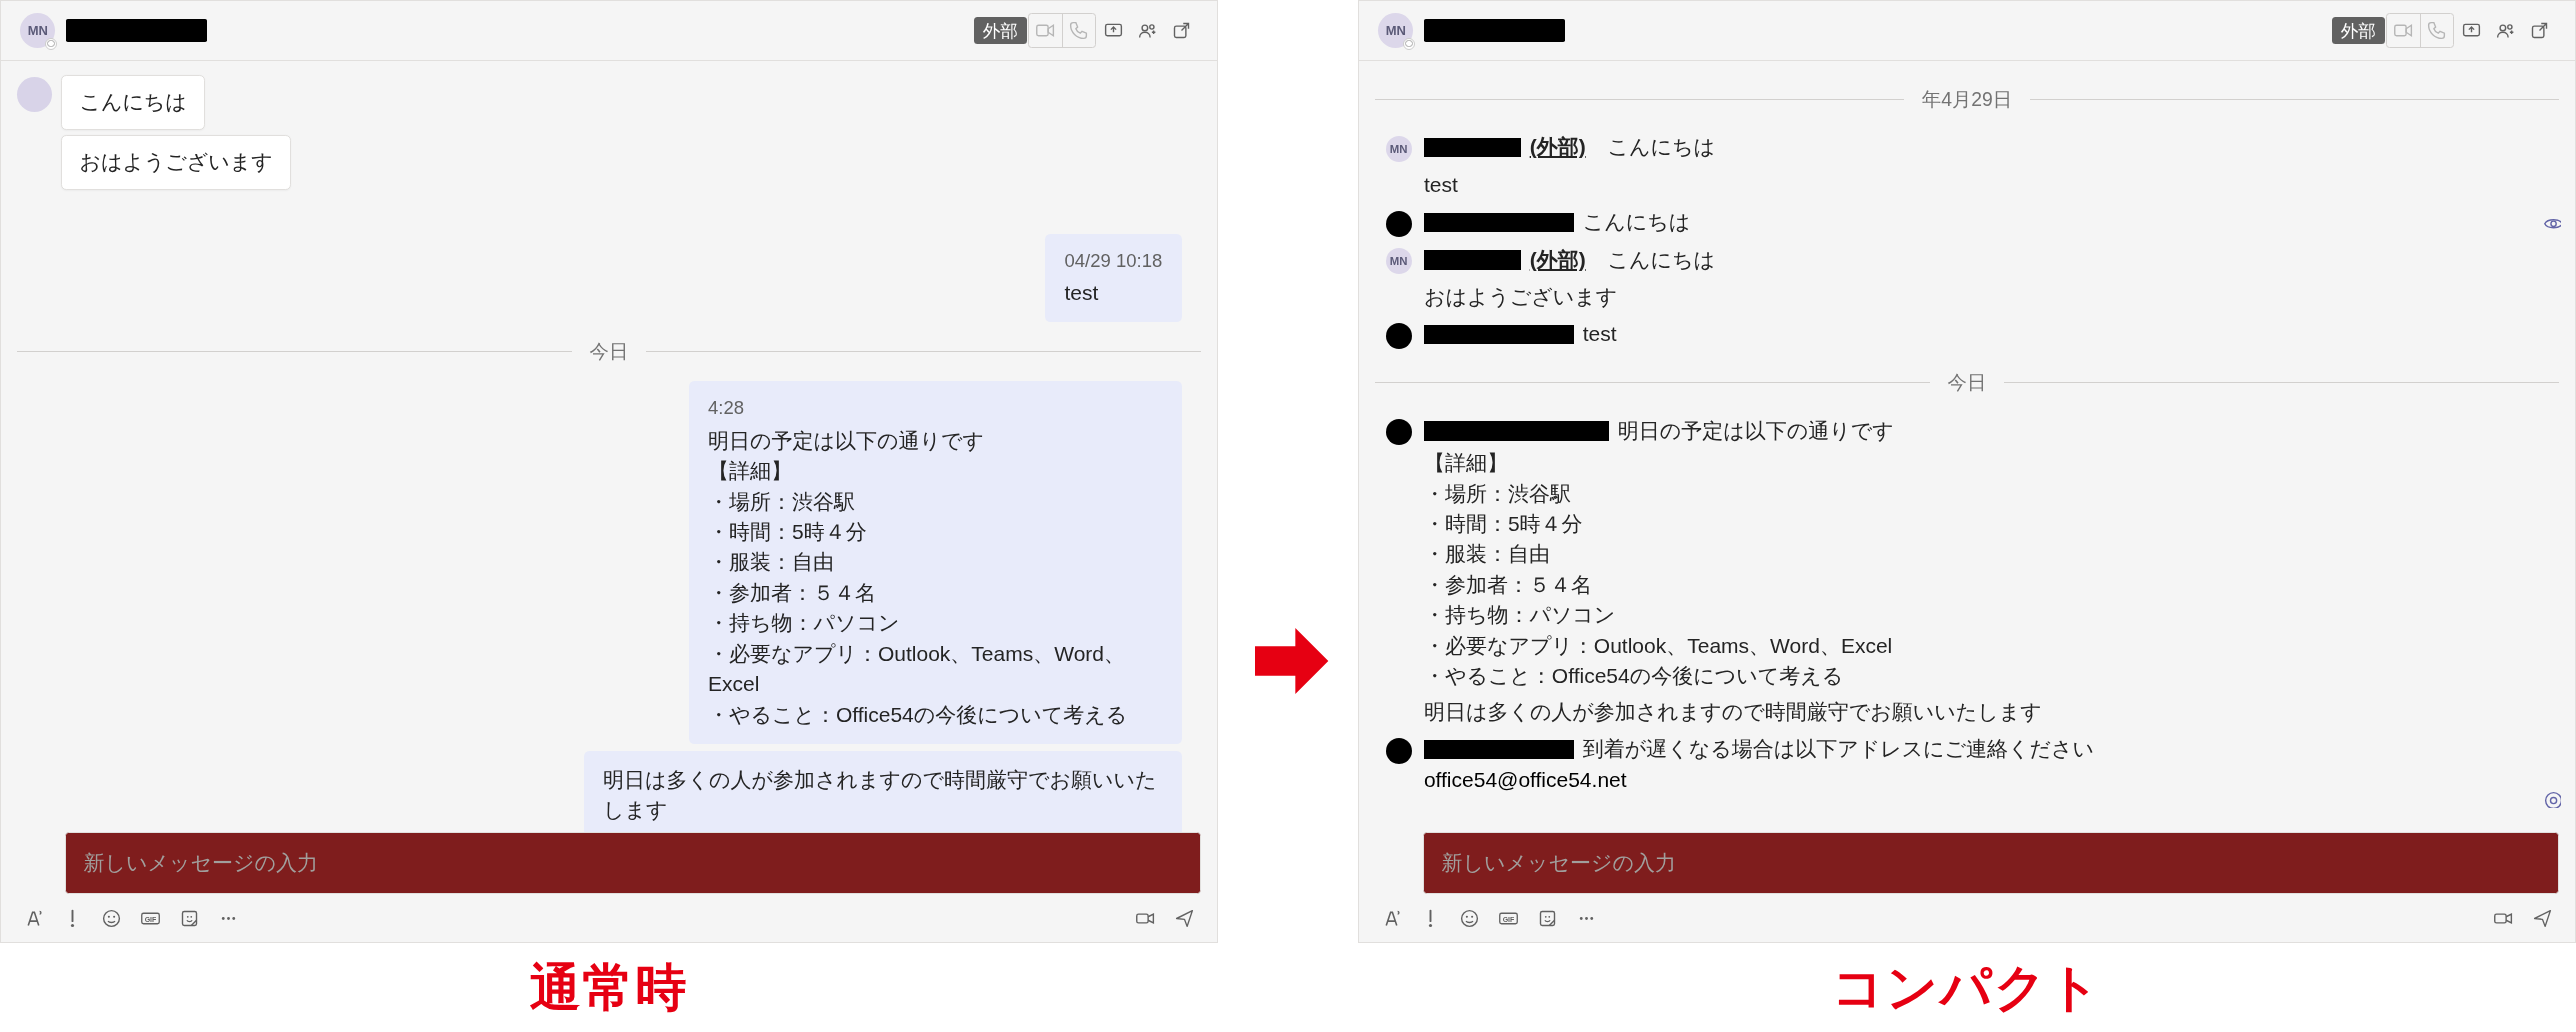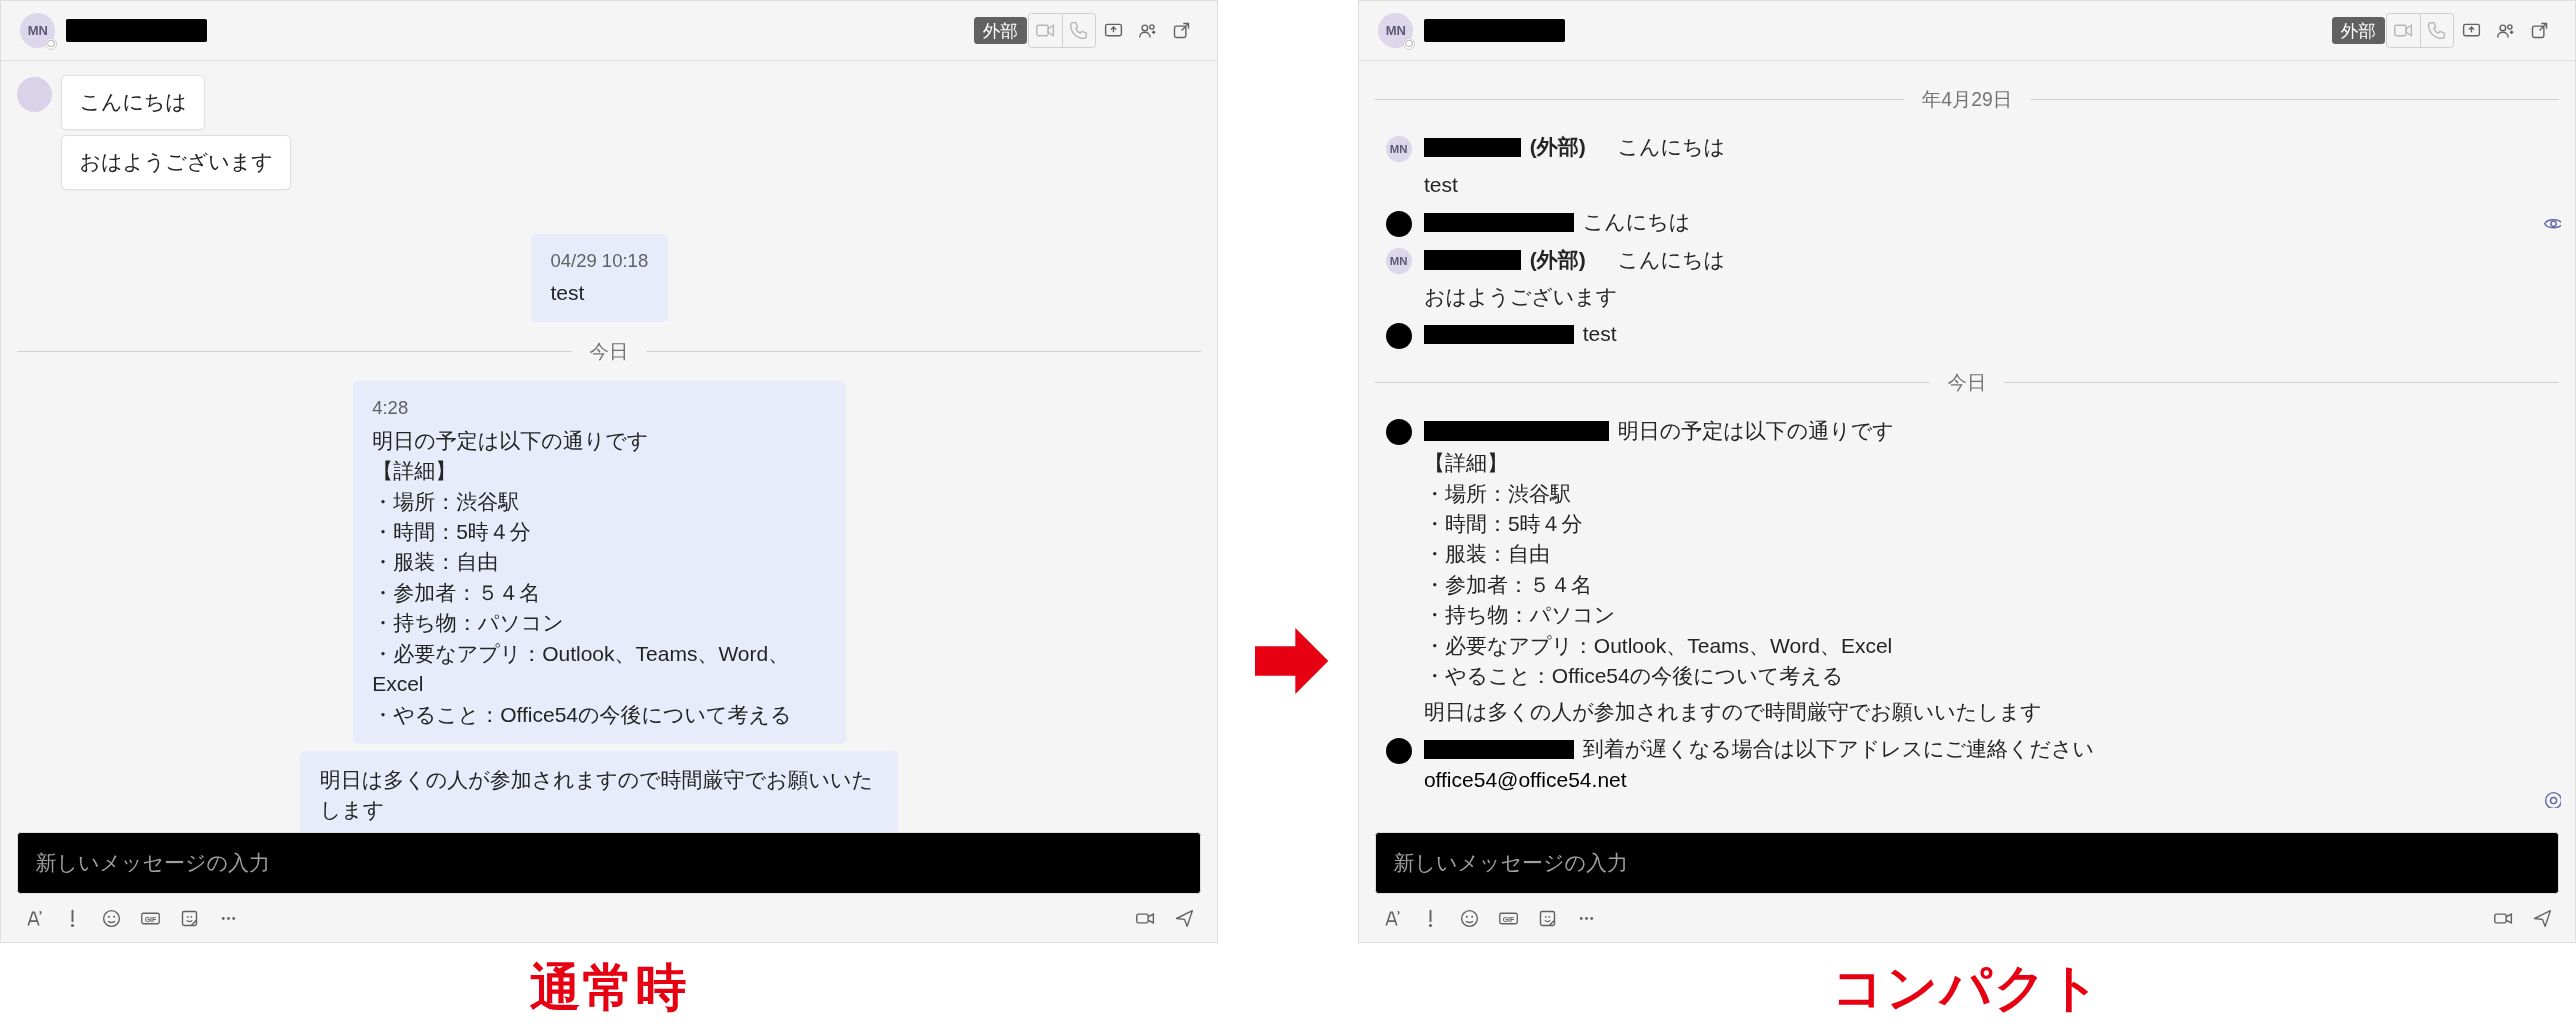--- a/index.html
+++ b/index.html
@@ -137,21 +137,21 @@
     border: 0.9px solid #e1dfdd;
     border-radius: 5.3px;
     padding: 12.3px 17.6px;
     font-size: 21px;
     color: #242424;
     max-width: 352px;
     box-shadow: 0 0.9px 1.8px rgba(0,0,0,0.04);
   }
   .row-self {
     display: flex;
-    justify-content: center;
+    justify-content: flex-end;
     margin: 7px 0;
     padding-right: 19.4px;
     position: relative;
   }
   .bubble-self {
     background: #e8ebfa;
     border-radius: 5.3px;
     padding: 14px 19.4px;
     font-size: 21px;
     color: #242424;
@@ -163,27 +163,28 @@
     font-size: 18.5px;
     margin-bottom: 3.5px;
   }
   .link { color: #000000; }
 
   
   .compose-wrap {
     padding: 0 16px 12.3px 16px;
   }
   .compose {
-    background: #000000;
+    background: #7f1d1d;
     border: 0.9px solid #e1dfdd;
     border-radius: 3.5px;
     padding: 16px 17.6px;
     font-size: 21px;
     color: #a19f9d;
     margin-bottom: 12.3px;
+    margin-left: 48px;
   }
   .compose-toolbar {
     display: flex;
     align-items: center;
     gap: 16px;
     color: #616161;
     padding: 0 5.3px;
   }
   .compose-toolbar .spacer { flex: 1; }
   .tb-ic { width:23px; height:23px; display:flex;align-items:center;justify-content:center; }
@@ -208,21 +209,21 @@
     font-size:11.4px;font-weight:600;
   }
   .c-av.mn { background:#dcd7ea;color:#5b5a78; }
   .c-av.dot { background:#000; }
   .c-av.sp { visibility:hidden; }
   .c-content { flex:1; }
   .c-head {
     display:flex; align-items:center; gap:8.8px; flex-wrap:wrap;
   }
   .c-head .nm { background:#000; height:19.4px; display:inline-block; }
-  .c-head .ext { font-weight:600; margin-right:23px; }
+  .c-head .ext { font-weight:600; margin-right:13px;text-decoration:underline; }
   .c-body { margin-top:1.8px; }
   .eye-mark {
     position:absolute; right:-1.8px; top:50%; transform:translateY(-50%);
     color:#6264a7;
   }
   .eye-mark svg{width:17.6px;height:17.6px;}
 
   
   .arrow-sep {
     align-self: center;

